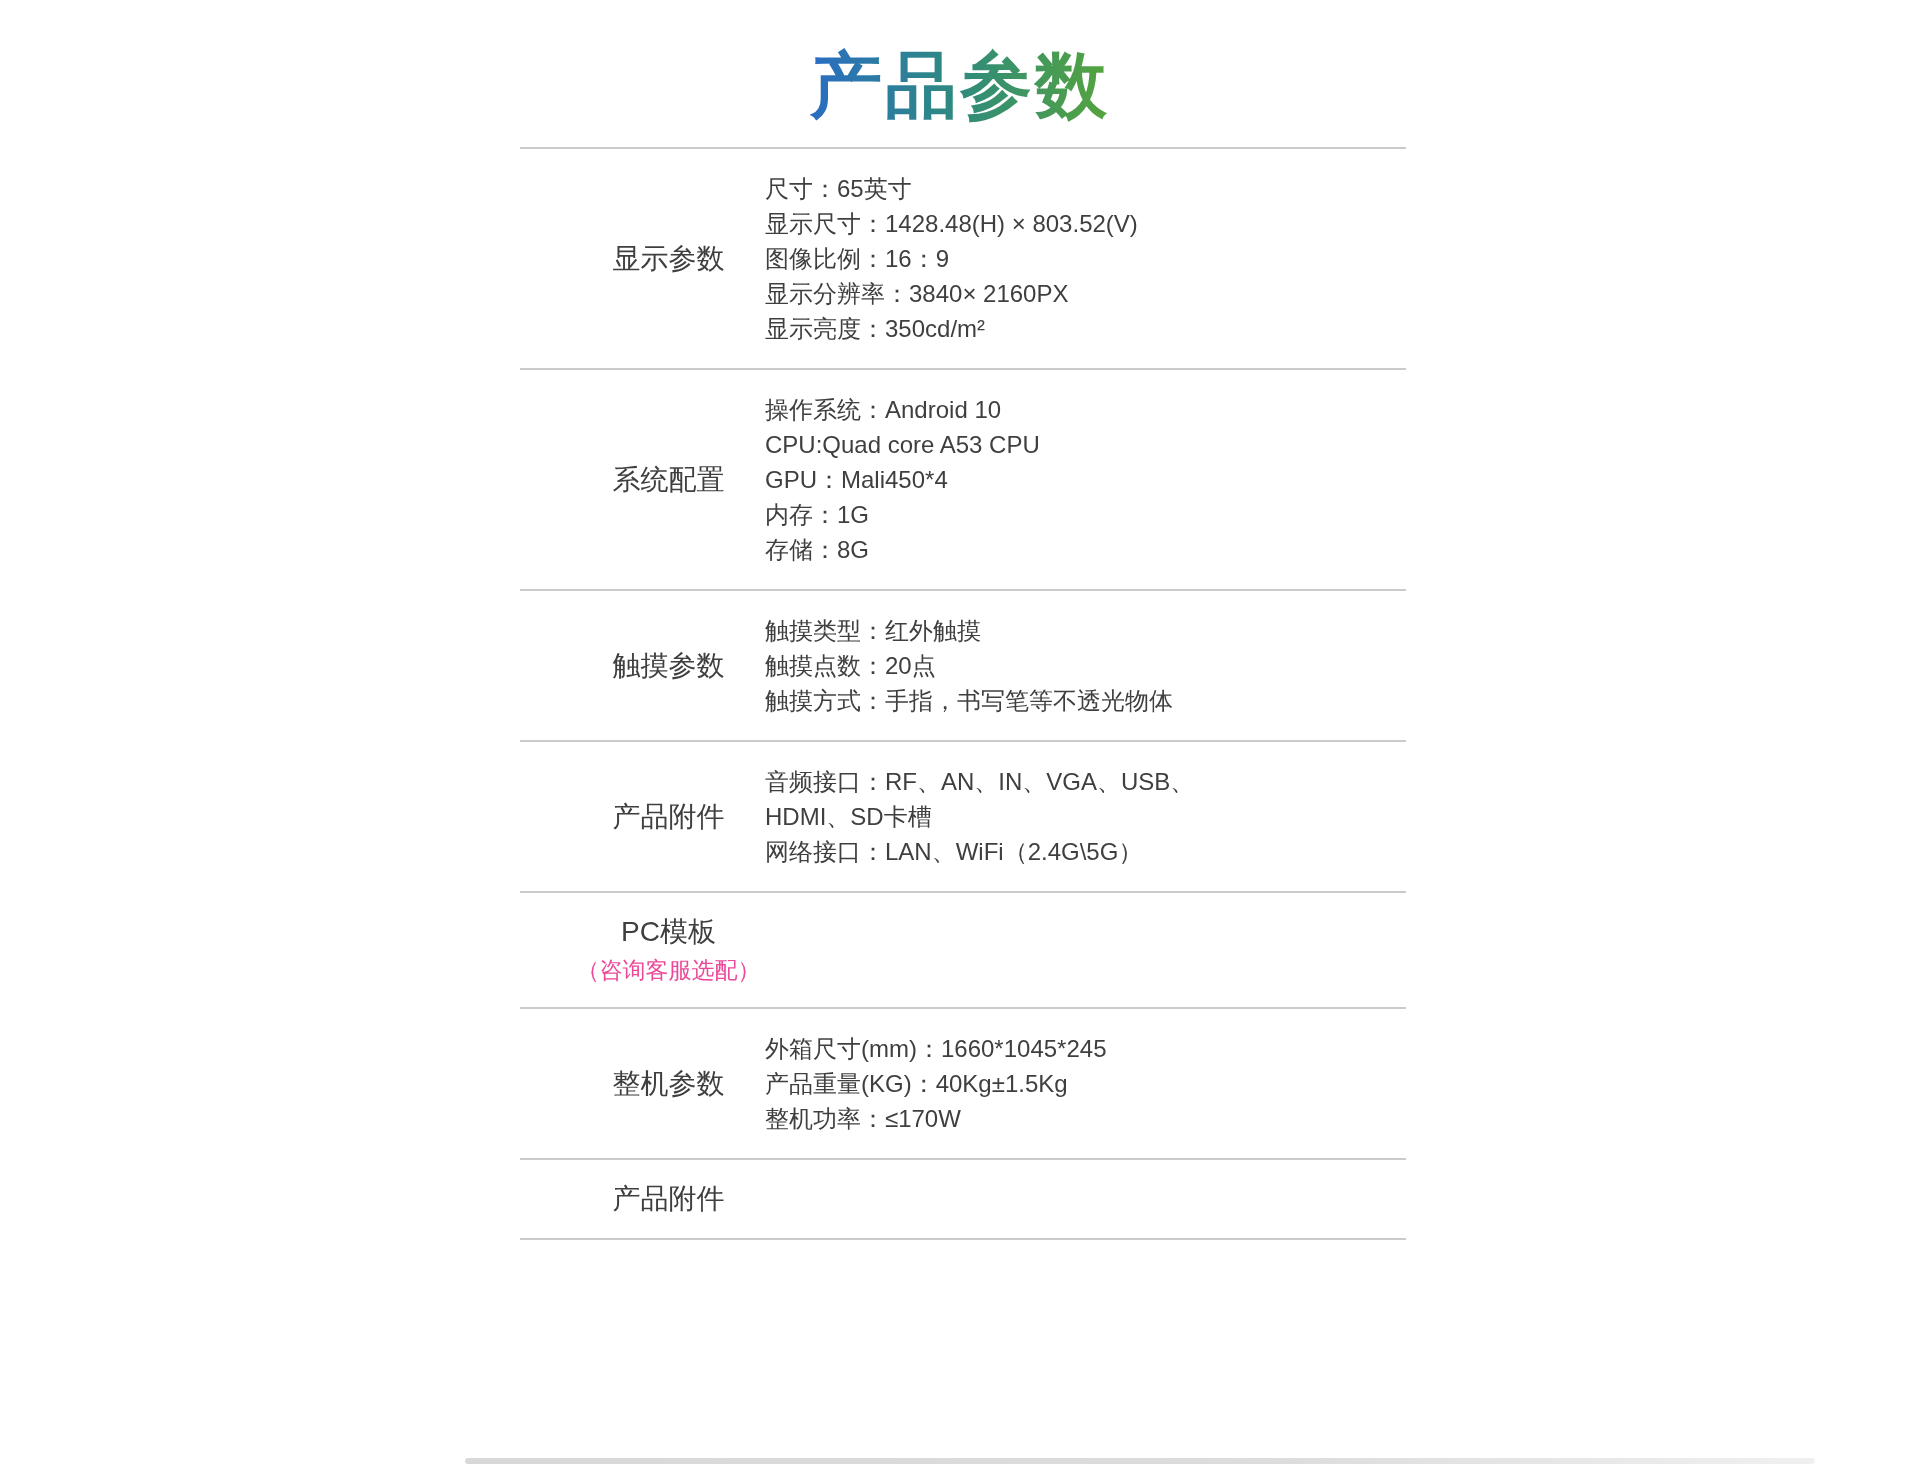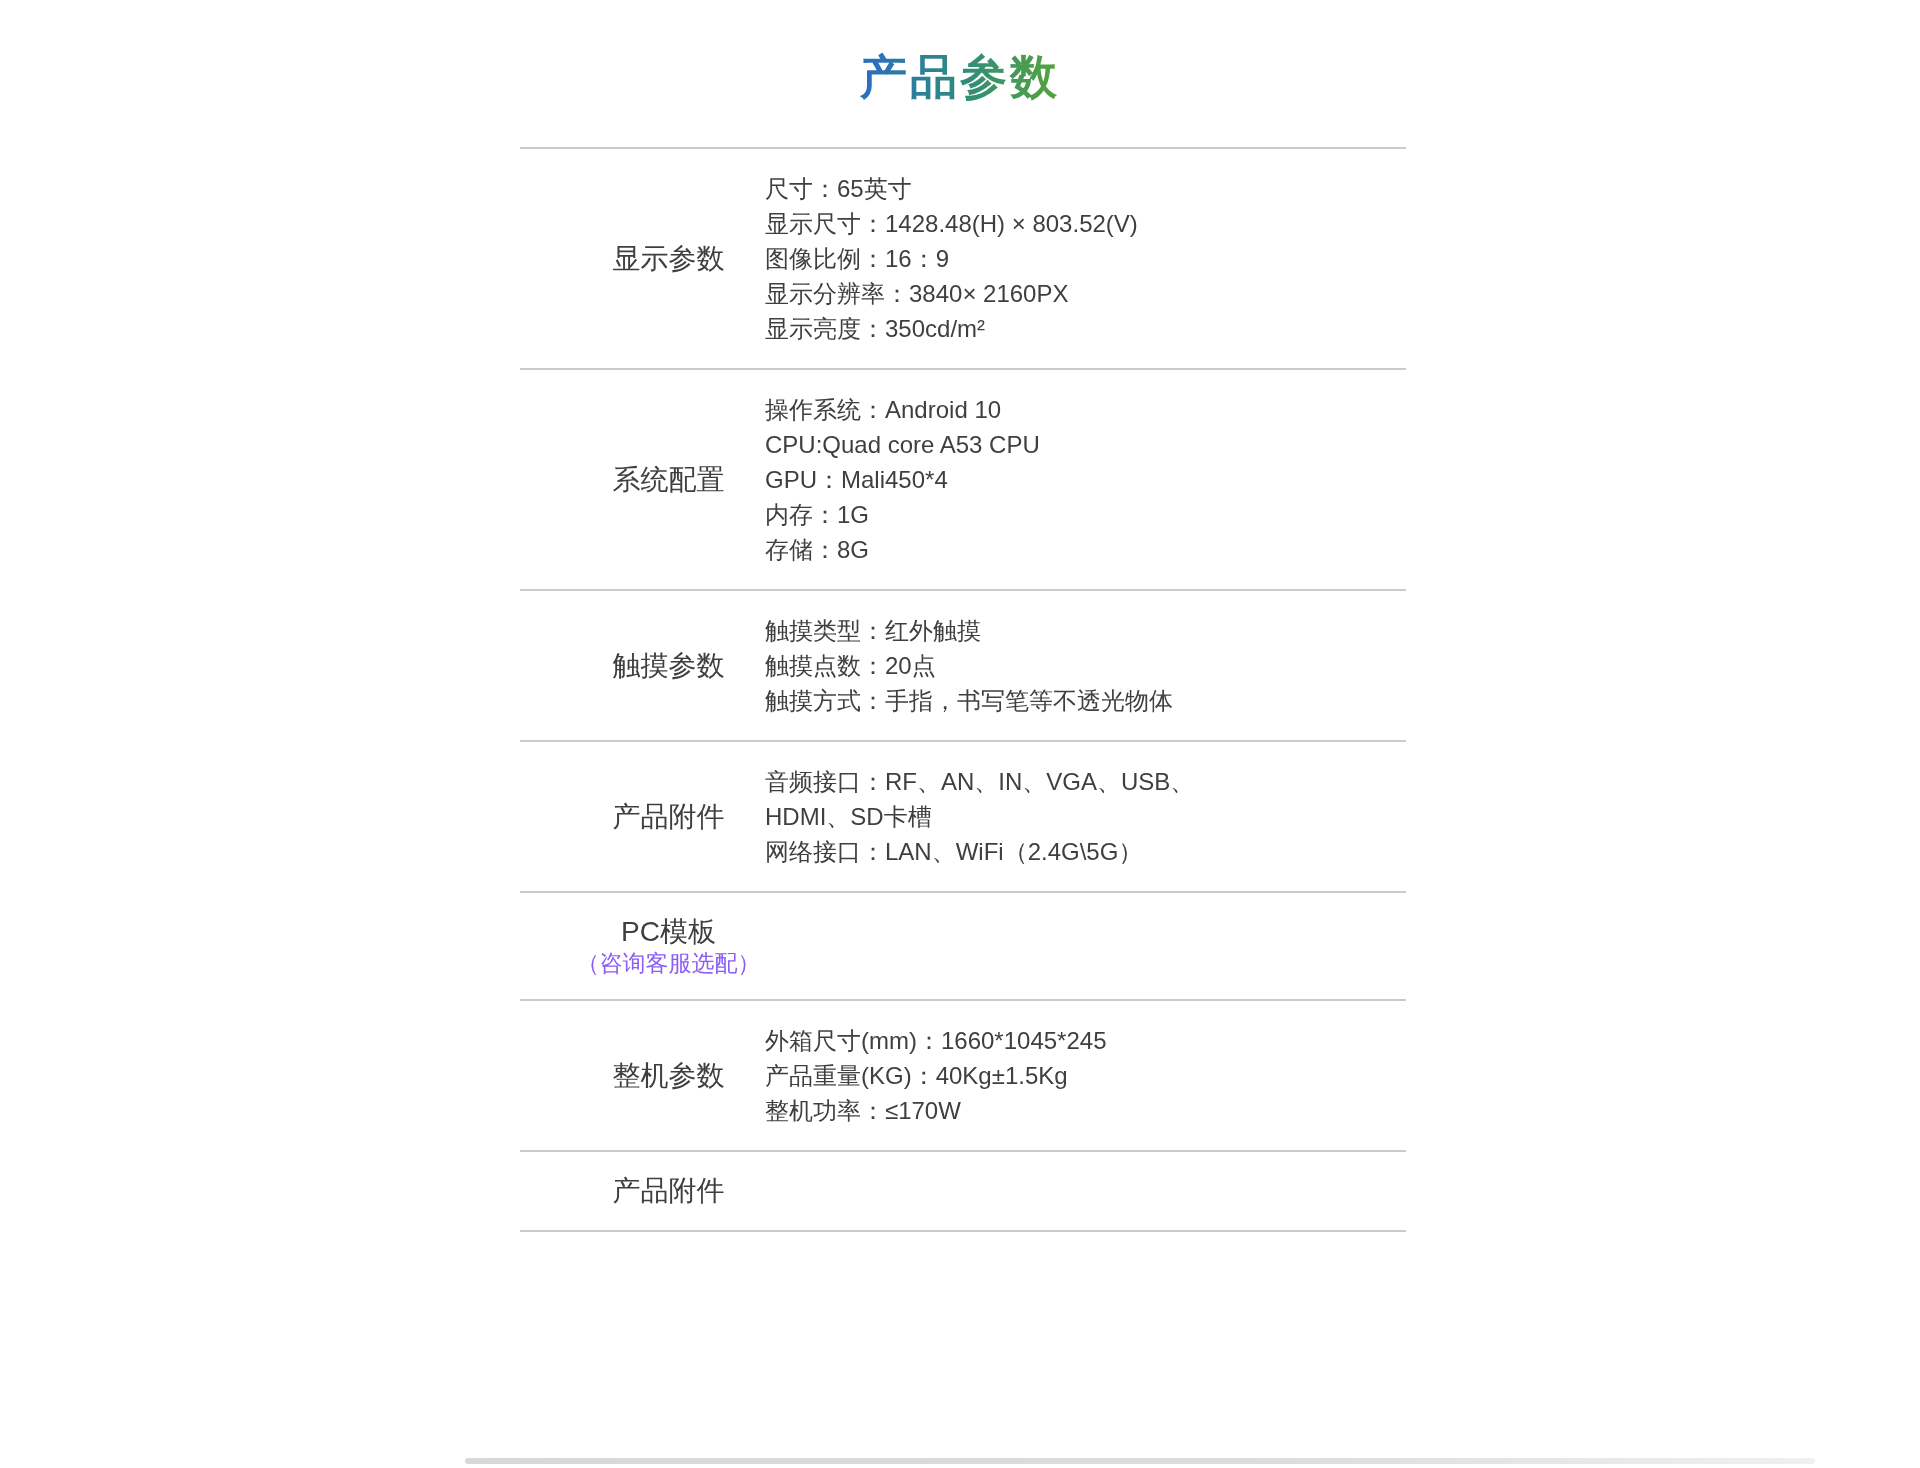--- a/index.html
+++ b/index.html
@@ -17,22 +17,22 @@
   }
   .title-wrap {
     position: absolute;
     top: 36px;
     left: 0;
     width: 100%;
     text-align: center;
   }
   .page-title {
     display: inline-block;
-    margin: 10px;
-    font-size: 47px;
+    margin: 2px;
+    font-size: 72px;
     font-weight: 700;
     letter-spacing: 3px;
     background: linear-gradient(90deg, #2a6dc3 0%, #2f8b7c 50%, #55a43c 100%);
     -webkit-background-clip: text;
     background-clip: text;
     color: transparent;
   }
   .spec-table {
     position: absolute;
     left: 520px;
@@ -54,22 +54,24 @@
     text-align: center;
   }
   .label-text {
     font-size: 28px;
     line-height: 34px;
     white-space: nowrap;
   }
   .label-note {
     font-size: 23px;
     line-height: 28px;
-    color: #8b5cf6;
+    margin-top: 8px;
+    color: #ec4899;
     white-space: nowrap;
+    font-family: Liberation Serif, serif;
   }
   .value-cell {
     flex: 1 1 auto;
     min-width: 0;
   }
   .value-line {
     font-size: 24px;
     line-height: 35px;
     white-space: pre;
   }

